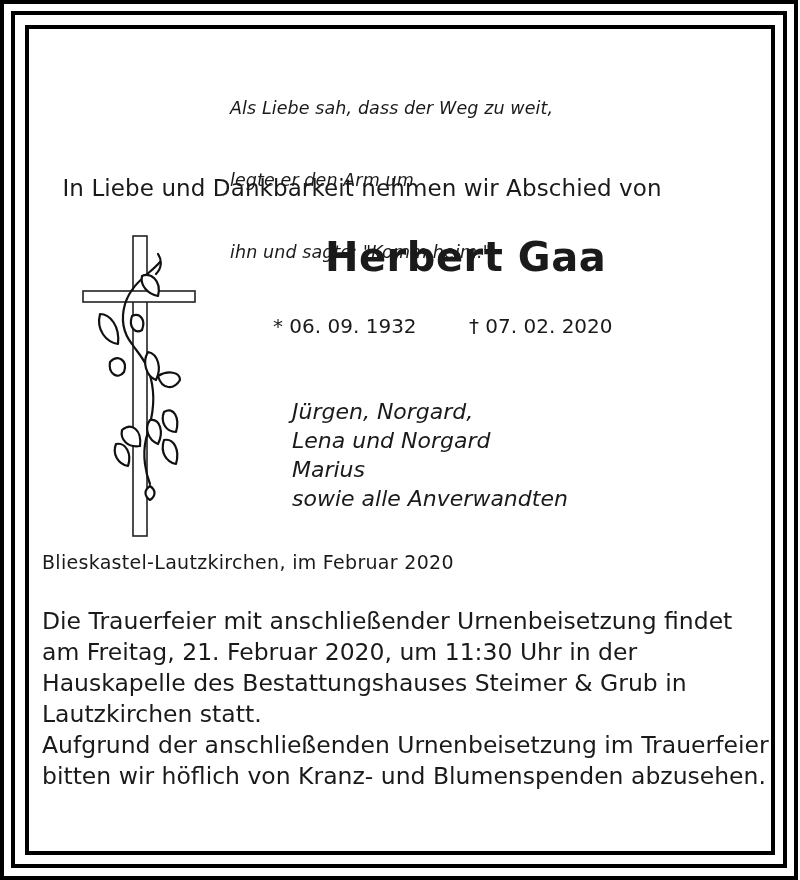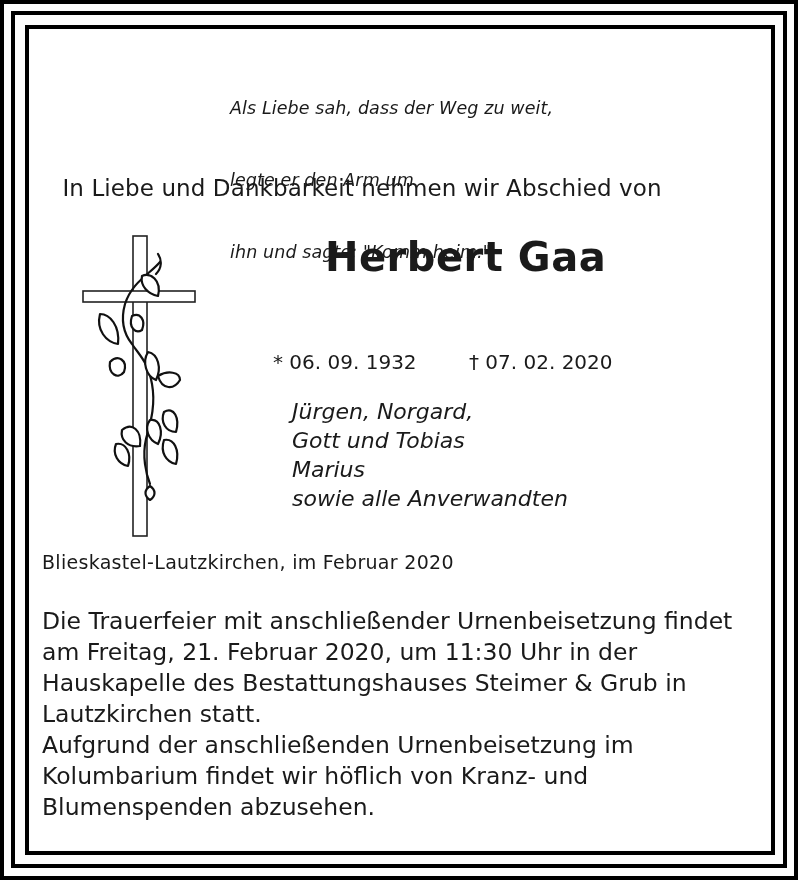--- a/index.html
+++ b/index.html
@@ -5,21 +5,21 @@
     html, body { margin: 0; padding: 0; background: #ffffff; }
     body { width: 800px; height: 880px; position: relative; overflow: hidden; font-family: "DejaVu Sans", "Liberation Sans", sans-serif; color: #1a1a1a; }
     .frame { position: absolute; box-sizing: border-box; border: 4px solid #000; background: transparent; }
     .frame-outer { left: 0; top: 0; width: 798px; height: 880px; border-right-width: 4px; }
     .frame-middle { left: 11px; top: 11px; width: 776px; height: 857px; }
     .frame-inner { left: 25px; top: 25px; width: 750px; height: 830px; }
     .poem { position: absolute; left: 230px; top: 48px; font-style: italic; font-size: 17.5px; line-height: 24px; white-space: pre; letter-spacing: 0.1px; }
     .intro { position: absolute; left: 0; width: 724px; top: 175px; text-align: center; font-size: 23px; letter-spacing: 0.1px; }
     .name { position: absolute; left: 325px; top: 234px; font-weight: bold; font-size: 40px; letter-spacing: 0.5px; }
     .dates { position: absolute; left: 273px; top: 314px; font-size: 20px; }
-    .dates span { display: inline-block; margin-top: 36px; }
+    .dates span { display: inline-block; }
     .date-birth { margin-right: 46px; }
     .mourners { position: absolute; left: 292px; top: 397px; font-style: italic; font-size: 22px; line-height: 29px; }
     .mourners div { white-space: nowrap; }
     .place { position: absolute; left: 42px; top: 551px; font-size: 19px; letter-spacing: 0.3px; }
     .notice { position: absolute; left: 42px; top: 606px; width: 730px; font-size: 23.5px; line-height: 31px; }
     .notice b { font-weight: normal; }
     .cross { position: absolute; left: 80px; top: 234px; width: 118px; height: 306px; }
   </style>
 </head>
 <body>
@@ -61,23 +61,23 @@
 
 <div class="name">Herbert Gaa</div>
 
 <div class="dates">
   <span class="date-birth">* 06. 09. 1932</span>
   <span class="date-death">† 07. 02. 2020</span>
 </div>
 
 <div class="mourners">
   <div>Jürgen, Norgard,</div>
-  <div>Gott und Tobias</div>
+  <div>Lena und Norgard</div>
   <div>Marius</div>
   <div>sowie alle Anverwandten</div>
 </div>
 
 <div class="place">Blieskastel-Lautzkirchen, im Februar 2020</div>
 
 <div class="notice">
   <span>Die Trauerfeier mit anschließender Urnenbeisetzung findet am Freitag, 21. Februar 2020, um 11:30 Uhr </span><b>in der Hauskapelle des Bestattungshauses Steimer &amp; Grub in Lautzkirchen statt.</b><br>
-  <span>Aufgrund der anschließenden Urnenbeisetzung im Kolumbarium findet wir höflich von Kranz- und Blumenspenden abzusehen.</span>
+  <span>Aufgrund der anschließenden Urnenbeisetzung im Trauerfeier bitten wir höflich von Kranz- und Blumenspenden abzusehen.</span>
 </div>
 
 </body></html>

